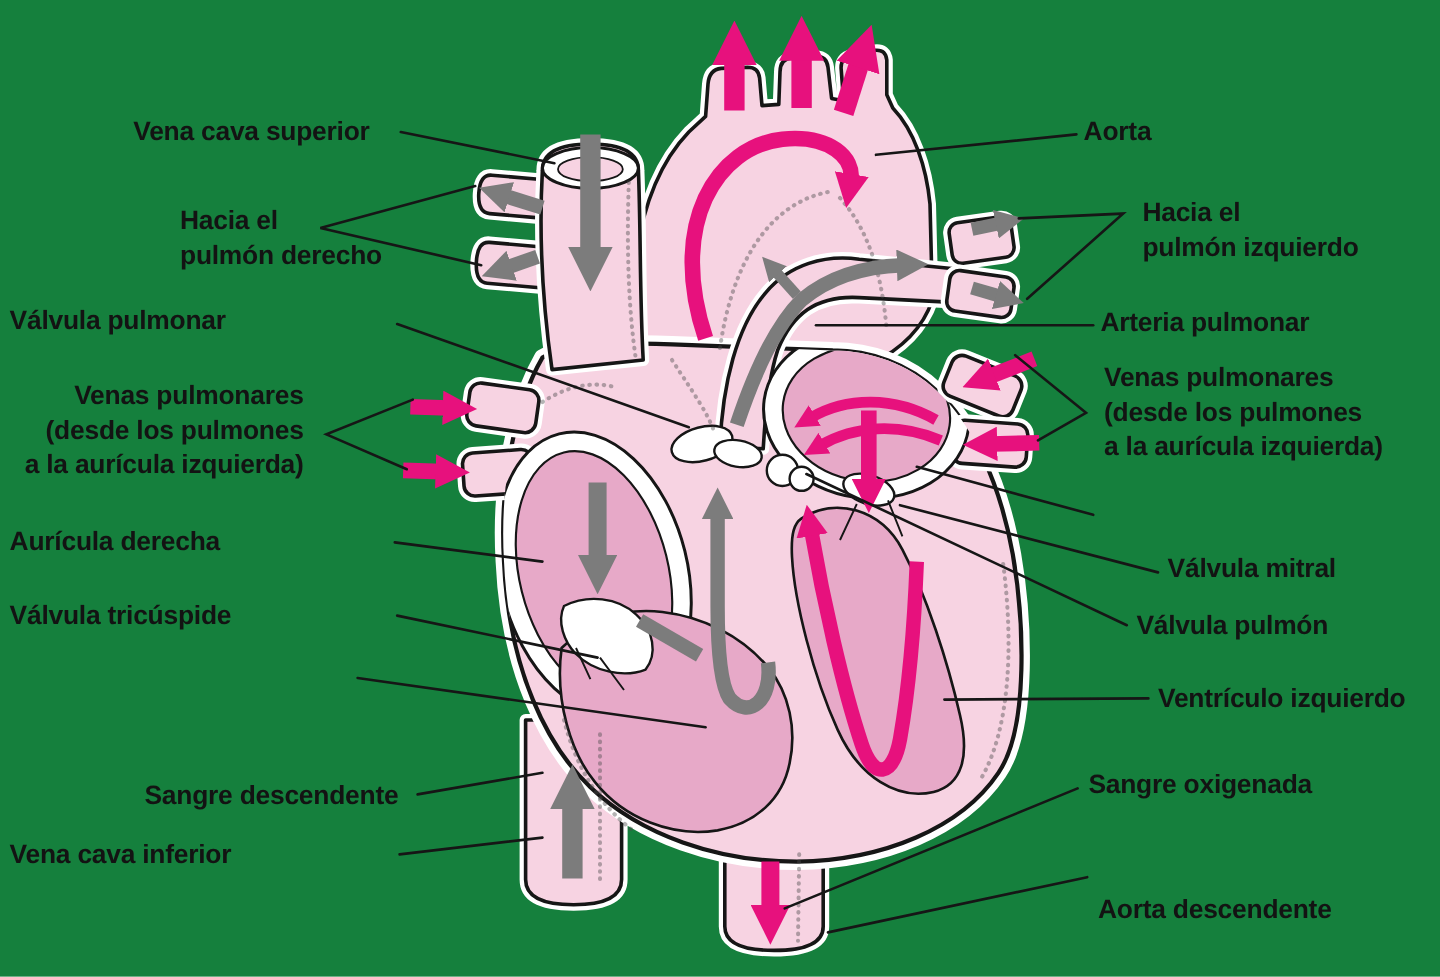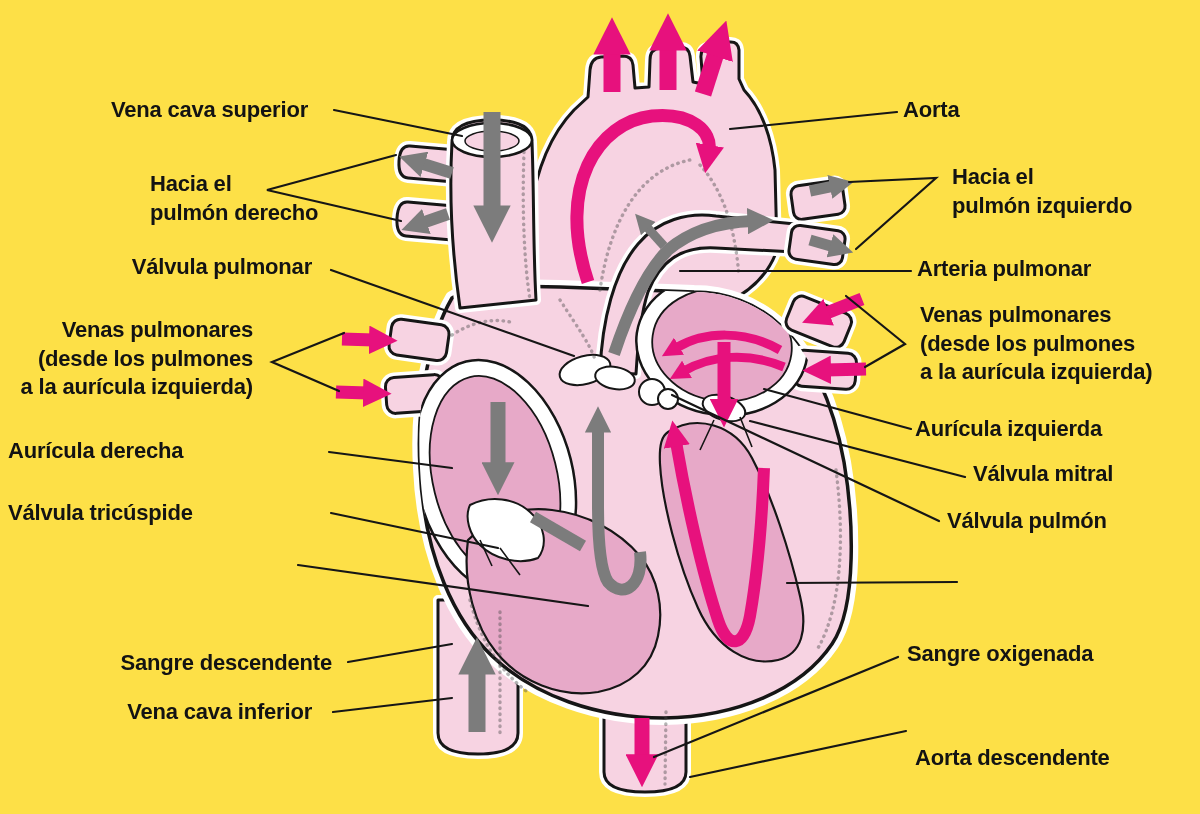--- a/index.html
+++ b/index.html
@@ -5,21 +5,21 @@
   :root{
     --oxygenated:#e7117d;
     --deoxygenated:#7c7c7c;
     --heart-light:#f7d3e2;
     --heart-mid:#f0bed7;
     --chamber:#e7a9c8;
     --outline:#161616;
     --label-text:#131313;
   }
   html,body{margin:0;padding:0;background:#fff}
-  .stage{position:relative;width:1200px;height:814px;background:#fde047;overflow:hidden;
+  .stage{position:relative;width:1200px;height:814px;background:#15803d;overflow:hidden;
          font-family:"Liberation Sans",sans-serif}
   .stage svg{position:absolute;left:0;top:0}
   .lbl{position:absolute;font:700 22px/1.3 "Liberation Sans",sans-serif;
        color:var(--label-text);white-space:pre-line;letter-spacing:-0.2px}
   .halo{fill:#fff;stroke:#fff;stroke-width:10;stroke-linejoin:round}
   .halo-big{fill:#fff;stroke:#fff;stroke-width:14;stroke-linejoin:round}
   .vessel{fill:var(--heart-light);stroke:var(--outline);stroke-width:3;stroke-linejoin:round}
   .heart{fill:var(--heart-light);stroke:var(--outline);stroke-width:3.5;stroke-linejoin:round}
   .white-ring{fill:#fff;stroke:var(--outline);stroke-width:2.5}
   .chamber{fill:var(--chamber);stroke:var(--outline);stroke-width:1.8}
@@ -213,35 +213,35 @@
     <path class="ld" d="M939,521 L672,395"></path>
     <path class="ld" d="M957,582 L787,583"></path>
     <path class="ld" d="M898,657 L654,757"></path>
     <path class="ld" d="M906,731 L690,777"></path>
   </g>
 </svg>
 
 <div class="lbl" style="left:8px;top:96px;width:300px;text-align:right">Vena cava superior</div>
 <div class="lbl" style="left:150px;top:170px;text-align:left">Hacia el
 pulmón derecho</div>
-<div class="lbl" style="left:8px;top:253px;width:304px;text-align:right">Válvula pulmonar</div>
+<div class="lbl" style="left:8px;top:253px;width:304px;text-align:left">Válvula pulmonar</div>
 <div class="lbl" style="left:0px;top:316px;width:253px;text-align:right">Venas pulmonares
 (desde los pulmones
 a la aurícula izquierda)</div>
 <div class="lbl" style="left:8px;top:437px;width:298px;">Aurícula derecha</div>
 <div class="lbl" style="left:8px;top:499px;width:302px;text-align:left">Válvula tricúspide</div>
 <div class="lbl" style="left:8px;top:649px;width:324px;text-align:right">Sangre descendente</div>
-<div class="lbl" style="left:8px;top:698px;width:304px;text-align:right">Vena cava inferior</div>
+<div class="lbl" style="left:8px;top:698px;width:304px;text-align:left">Vena cava inferior</div>
 
 <div class="lbl" style="left:903px;top:96px">Aorta</div>
 <div class="lbl" style="left:952px;top:163px">Hacia el
 pulmón izquierdo</div>
 <div class="lbl" style="left:917px;top:255px">Arteria pulmonar</div>
 <div class="lbl" style="left:920px;top:301px">Venas pulmonares
 (desde los pulmones
 a la aurícula izquierda)</div>
-<div class="lbl" style="left:915px;top:415px">Aurícula izquierda</div>
 <div class="lbl" style="left:973px;top:460px">Válvula mitral</div>
 <div class="lbl" style="left:947px;top:507px">Válvula pulmón</div>
+<div class="lbl" style="left:965px;top:568px">Ventrículo izquierdo</div>
 <div class="lbl" style="left:907px;top:640px">Sangre oxigenada</div>
 <div class="lbl" style="left:915px;top:744px">Aorta descendente</div>
 
 </div>
 
 </body></html>

